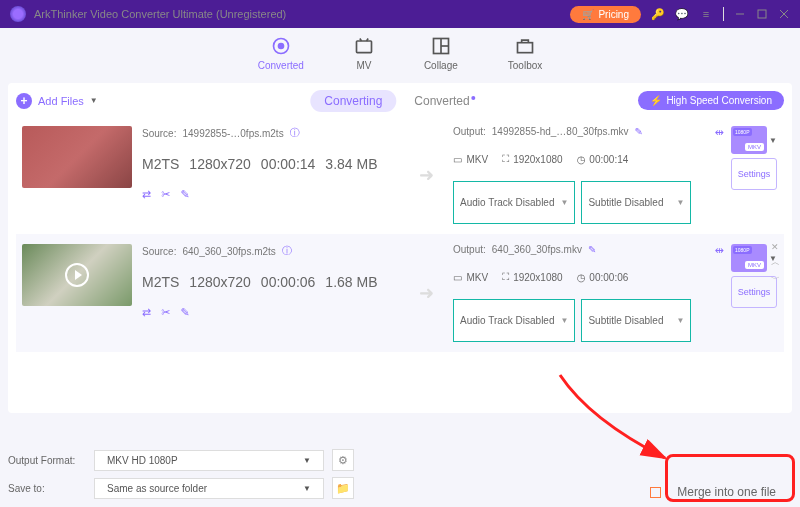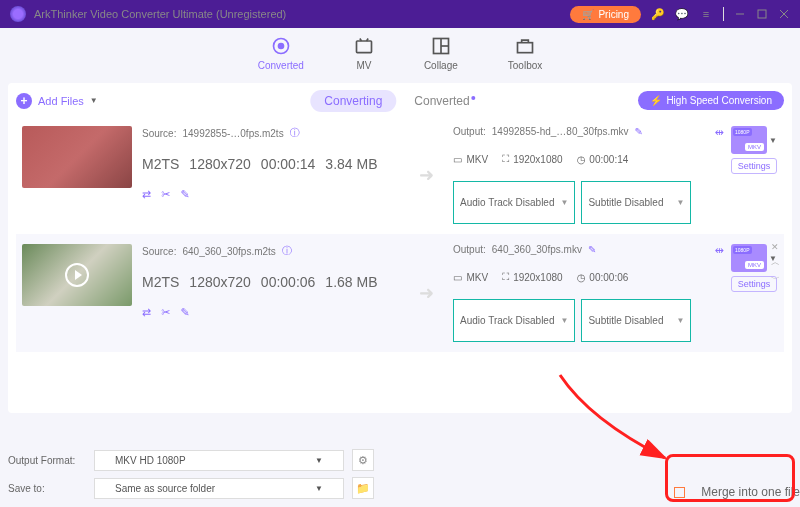--- a/index.html
+++ b/index.html
@@ -41,28 +41,28 @@
 .arrow{width:24px;color:#ddd;font-size:18px;align-self:center}
 .sel-wrap{display:flex;gap:6px}
 .select{border:1px solid #14b8a6;padding:15px 6px;font-size:10px;color:#666;background:#fff;display:flex;align-items:center;gap:6px;cursor:pointer;min-width:110px;justify-content:space-between}
 .select .caret{font-size:8px;color:#999}
 .outmeta{display:flex;align-items:center;gap:14px;font-size:10px;color:#666}
 .outmeta .mi{display:flex;align-items:center;gap:4px}
 .right-col{display:flex;flex-direction:column;align-items:center;gap:4px;width:48px}
 .fmt-badge{width:36px;height:28px;background:#a98bff;border-radius:3px;position:relative}
 .fmt-badge::before{content:"1080P";position:absolute;top:2px;left:2px;font-size:5px;color:#fff;background:#8b6dff;padding:1px 2px;border-radius:2px}
 .fmt-badge::after{content:"MKV";position:absolute;bottom:3px;right:3px;font-size:6px;color:#8b6dff;background:#fff;padding:1px 3px;border-radius:2px}
-.settings-btn{font-size:9px;color:#8b6dff;border:1px solid #c4b5ff;padding:2px 6px;border-radius:3px;cursor:pointer}
+.settings-btn{font-size:9px;color:#8b6dff;border:1px solid #c4b5ff;padding:10px 6px;border-radius:3px;cursor:pointer}
 .item-ctrl{position:absolute;right:4px;top:8px;display:flex;flex-direction:column;gap:4px;color:#aaa;font-size:9px}
 .split-ic{position:absolute;right:60px;top:10px;color:#8b6dff;cursor:pointer}
-.bottom{position:absolute;bottom:8px;left:8px;right:0;display:flex;align-items:flex-end;gap:10px}
+.bottom{position:absolute;bottom:8px;left:8px;right:24px;display:flex;align-items:flex-end;gap:10px}
 .bottom-left{display:flex;flex-direction:column;gap:6px}
 .brow{display:flex;align-items:center;gap:8px}
 .brow label{width:78px;font-size:10px;color:#666}
-.bsel{border:1px solid #ddd;background:#fff;padding:4px 20px;width:250px;font-size:10px;display:flex;justify-content:space-between;align-items:center;cursor:pointer}
+.bsel{border:1px solid #ddd;background:#fff;padding:4px 12px;width:230px;font-size:10px;display:flex;justify-content:space-between;align-items:center;cursor:pointer}
 .bicon{width:22px;height:22px;border:1px solid #ddd;background:#fff;display:flex;align-items:center;justify-content:center;color:#888;cursor:pointer;font-size:11px}
 .merge{margin-left:auto;display:flex;align-items:center;gap:16px;font-size:12px;color:#666}
 .merge .cb{width:11px;height:11px;border:1px solid #ff7a3d;cursor:pointer}
 .convert-btn{background:linear-gradient(180deg,#9b7dff,#8b6dff);color:#fff;padding:10px 28px;border-radius:18px;font-size:13px;cursor:pointer;box-shadow:0 2px 6px rgba(139,109,255,.4)}
 .callout{position:absolute;border:3px solid #ff2020;border-radius:8px;pointer-events:none}
 .callout-box{right:5px;bottom:5px;width:130px;height:48px}
 .arrow-svg{position:absolute;pointer-events:none}
 </style>
 </head>
 <body>

